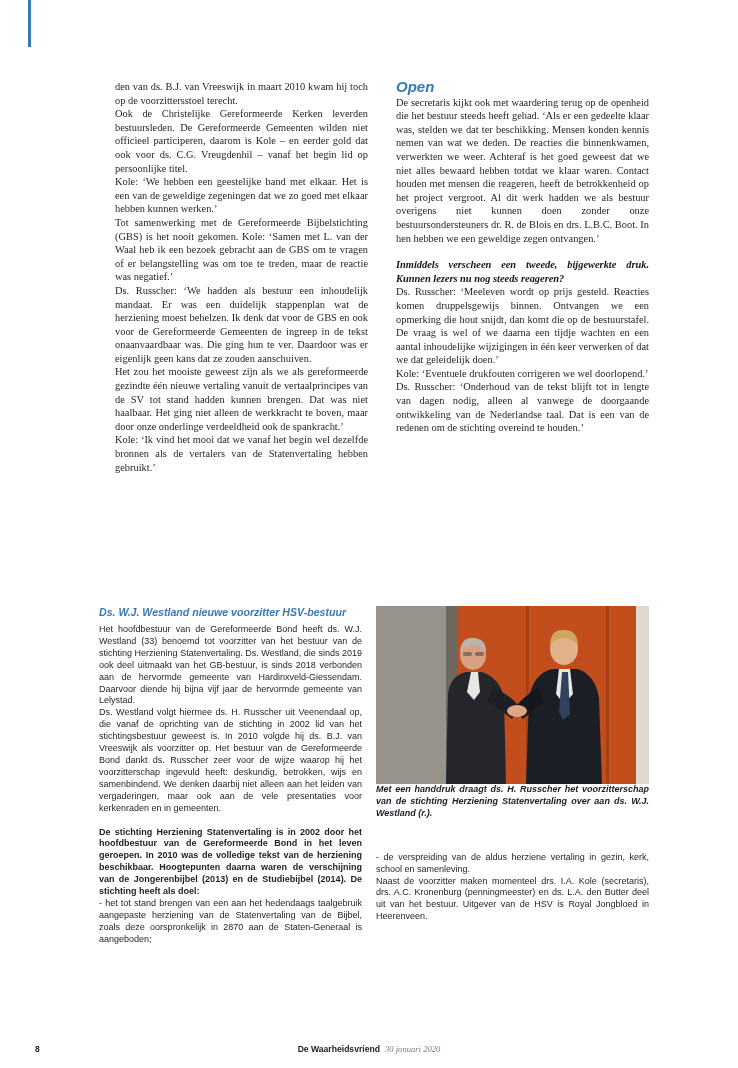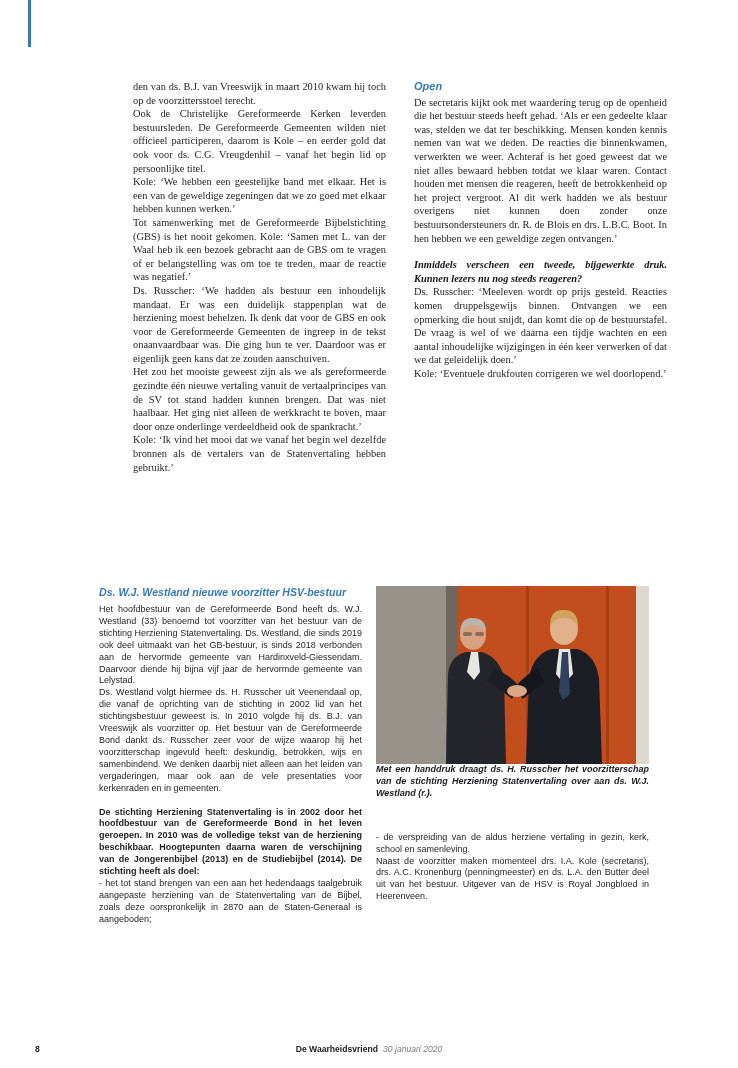--- a/index.html
+++ b/index.html
@@ -8,38 +8,38 @@
     width:738px; height:1068px; position:relative; overflow:hidden;
     background:#ffffff; color:#1f1f1f;
     font-family:"Liberation Serif", serif;
   }
   .accent-tab {
     position:absolute; left:28px; top:0; width:3px; height:47px;
     background:var(--accent);
   }
   
   .article {
-    position:absolute; left:133px; top:80px; width:534px;
+    position:absolute; left:115px; top:80px; width:534px;
     display:flex; gap:28px;
   }
   .article .col {
     width:253px; font-size:10.4px; line-height:13.6px; text-align:justify;
   }
   .article .col p { margin:0; }
   .open-heading {
     font-family:"Liberation Sans", sans-serif; font-style:italic; font-weight:bold;
-    color:var(--accent); font-size:11px; line-height:13.6px; margin:0 0 2px 0;
+    color:var(--accent); font-size:15px; line-height:13.6px; margin:0 0 2px 0;
   }
   .question {
     font-weight:bold; font-style:italic; color:#14141e;
     margin-top:13px !important;
   }
   
   .box {
-    position:absolute; left:87px; top:586px; width:562px;
+    position:absolute; left:87px; top:606px; width:562px;
     display:flex; align-items:center;
   }
   .box-accent { width:3px; background:var(--accent); flex:none; margin-right:9px; }
   .box-cols { display:flex; gap:14px; }
   .box-left { width:263px; }
   .box-right { width:273px; }
   .box-title {
     font-family:"Liberation Sans", sans-serif; font-style:italic; font-weight:bold;
     color:var(--accent); font-size:10.6px; line-height:13px; margin:0 0 5px 0;
   }
@@ -55,21 +55,21 @@
   }
   .box-right .cont { margin-top:32px; }
   
   .footer {
     position:absolute; left:0; top:1044px; width:738px;
     font-family:"Liberation Sans", sans-serif; font-size:8.6px; color:#222;
   }
   .footer .pagenum { position:absolute; left:35px; top:0; font-weight:bold; }
   .footer .center { width:100%; text-align:center; }
   .footer .mag { font-weight:bold; }
-  .footer .date { font-style:italic; color:#7a7a7a; margin-left:5px; font-weight:normal; }
+  .footer .date { font-style:italic; color:#7a7a7a; margin-left:5px; font-weight:normal;font-family:Liberation Serif, serif; }
 </style>
 </head>
 <body>
 
 <div class="accent-tab"></div>
 
 <div class="article">
   <div class="col">
     <p>den van ds. B.J. van Vreeswijk in maart 2010 kwam hij toch op de voorzittersstoel terecht.</p>
     <p>Ook de Christelijke Gereformeerde Kerken leverden bestuursleden. De Gereformeerde Gemeenten wilden niet officieel participeren, daarom is Kole – en eerder gold dat ook voor ds. C.G. Vreugdenhil – vanaf het begin lid op persoonlijke titel.</p>
@@ -78,20 +78,21 @@
     <p>Ds. Russcher: ‘We hadden als bestuur een inhoudelijk mandaat. Er was een duidelijk stappenplan wat de herziening moest behelzen. Ik denk dat voor de GBS en ook voor de Gereformeerde Gemeenten de ingreep in de tekst onaanvaardbaar was. Die ging hun te ver. Daardoor was er eigenlijk geen kans dat ze zouden aanschuiven.</p>
     <p>Het zou het mooiste geweest zijn als we als gereformeerde gezindte één nieuwe vertaling vanuit de vertaalprincipes van de SV tot stand hadden kunnen brengen. Dat was niet haalbaar. Het ging niet alleen de werkkracht te boven, maar door onze onderlinge verdeeldheid ook de spankracht.’</p>
     <p>Kole: ‘Ik vind het mooi dat we vanaf het begin wel dezelfde bronnen als de vertalers van de Statenvertaling hebben gebruikt.’</p>
   </div>
   <div class="col">
     <h3 class="open-heading">Open</h3>
     <p>De secretaris kijkt ook met waardering terug op de openheid die het bestuur steeds heeft gehad. ‘Als er een gedeelte klaar was, stelden we dat ter beschikking. Mensen konden kennis nemen van wat we deden. De reacties die binnenkwamen, verwerkten we weer. Achteraf is het goed geweest dat we niet alles bewaard hebben totdat we klaar waren. Contact houden met mensen die reageren, heeft de betrokkenheid op het project vergroot. Al dit werk hadden we als bestuur overigens niet kunnen doen zonder onze bestuursondersteuners dr. R. de Blois en drs. L.B.C. Boot. In hen hebben we een geweldige zegen ontvangen.’</p>
     <p class="question">Inmiddels verscheen een tweede, bijgewerkte druk. Kunnen lezers nu nog steeds reageren?</p>
     <p>Ds. Russcher: ‘Meeleven wordt op prijs gesteld. Reacties komen druppelsgewijs binnen. Ontvangen we een opmerking die hout snijdt, dan komt die op de bestuurstafel. De vraag is wel of we daarna een tijdje wachten en een aantal inhoudelijke wijzigingen in één keer verwerken of dat we dat geleidelijk doen.’</p>
     <p>Kole: ‘Eventuele drukfouten corrigeren we wel doorlopend.’</p>
+    <p>Ds. Russcher: ‘Onderhoud van de tekst blijft tot in lengte van dagen nodig, alleen al vanwege de doorgaande ontwikkeling van de Nederlandse taal. Dat is een van de redenen om de stichting overeind te houden.’</p>
   </div>
 </div>
 
 <section class="box">
   <div class="box-accent"></div>
   <div class="box-cols">
     <div class="box-left">
       <h2 class="box-title">Ds. W.J. Westland nieuwe voorzitter HSV-bestuur</h2>
       <p>Het hoofdbestuur van de Gereformeerde Bond heeft ds. W.J. Westland (33) benoemd tot voorzitter van het bestuur van de stichting Herziening Statenvertaling. Ds. Westland, die sinds 2019 ook deel uitmaakt van het GB-bestuur, is sinds 2018 verbonden aan de hervormde gemeente van Hardinxveld-Giessendam. Daarvoor diende hij bijna vijf jaar de hervormde gemeente van Lelystad.</p>
       <p>Ds. Westland volgt hiermee ds. H. Russcher uit Veenendaal op, die vanaf de oprichting van de stichting in 2002 lid van het stichtingsbestuur geweest is. In 2010 volgde hij ds. B.J. van Vreeswijk als voorzitter op. Het bestuur van de Gereformeerde Bond dankt ds. Russcher zeer voor de wijze waarop hij het voorzitterschap ingevuld heeft: deskundig, betrokken, wijs en samenbindend. We denken daarbij niet alleen aan het leiden van vergaderingen, maar ook aan de vele presentaties voor kerkenraden en in gemeenten.</p>

